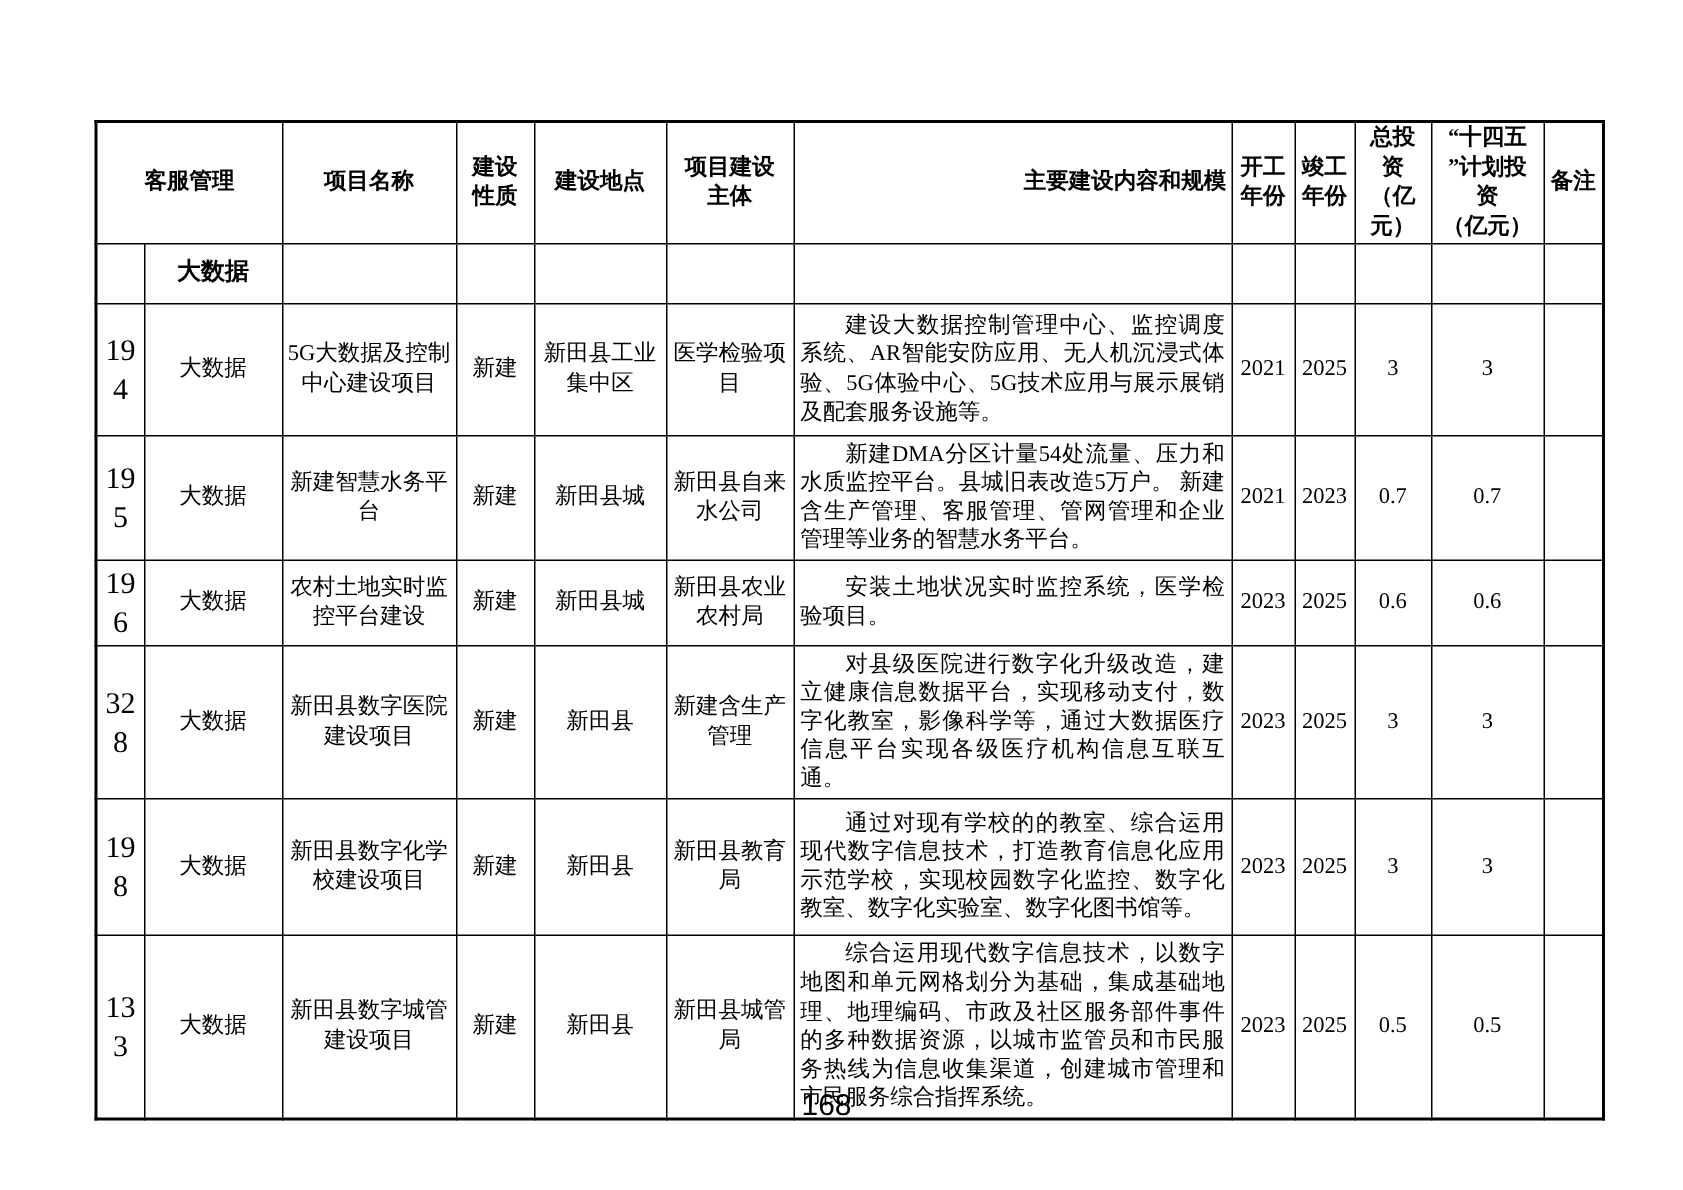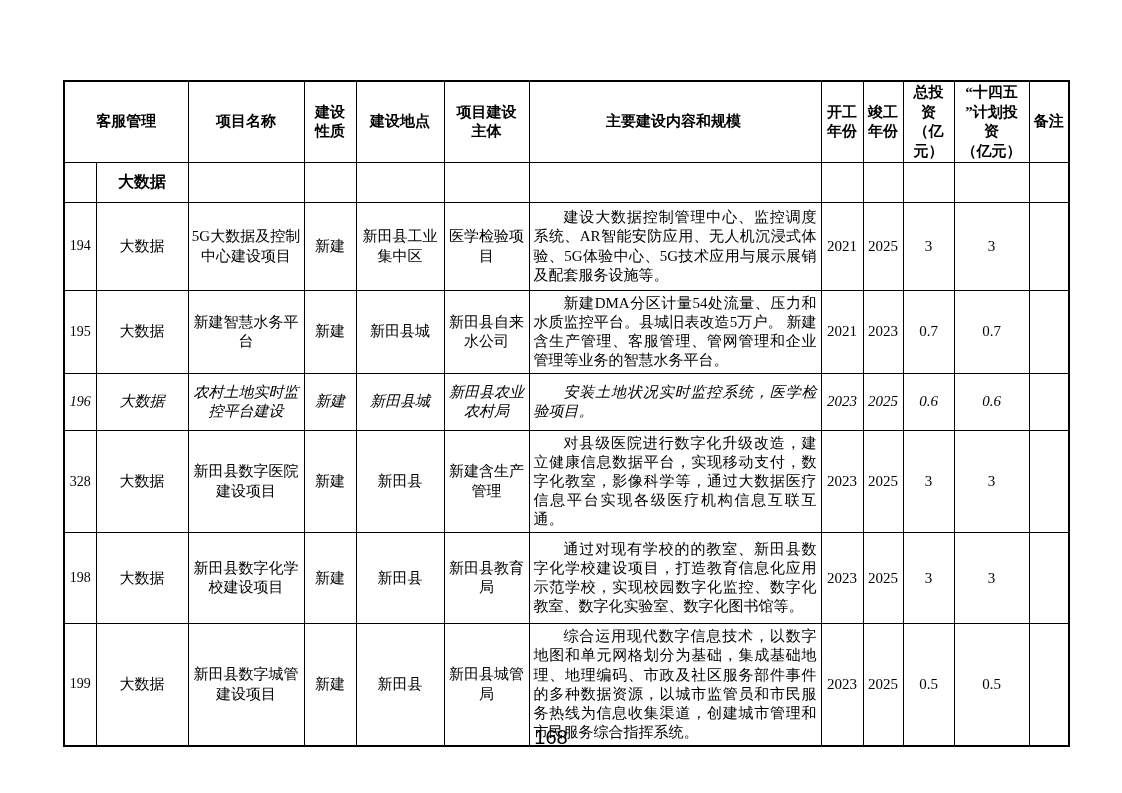--- a/index.html
+++ b/index.html
@@ -39,39 +39,39 @@
     word-break: break-all;
   }
   .doc-table thead tr { height: 77px; }
   .doc-table th {
     font-family: Liberation Serif, serif;
     font-weight: bold;
     white-space: pre-line;
     font-size: 15px;
   }
   .doc-table th.col-content {
-    text-align: center;
+    text-align: right;
     padding-left: 0;
   }
   
   .doc-table tbody tr:nth-child(1) { height: 40px; }
   .doc-table tbody tr:nth-child(2) { height: 88px; }
   .doc-table tbody tr:nth-child(3) { height: 80px; }
-  .doc-table tbody tr:nth-child(4) { height: 57px; font-style: italic; }
+  .doc-table tbody tr:nth-child(4) { height: 57px; }
   .doc-table tbody tr:nth-child(5) { height: 85px; }
   .doc-table tbody tr:nth-child(6) { height: 91px; }
   .doc-table tbody tr:nth-child(7) { height: 120px; }
   .doc-table tbody td.col-content {
     text-align: justify;
     text-align-last: left;
     text-indent: 2em;
     padding: 3px 4px;
     line-height: 1.27;
   }
-  .doc-table tbody td.col-no { font-size: 14px; }
+  .doc-table tbody td.col-no { font-size: 20px; }
   .doc-table tbody tr.section td {
     font-family: "Liberation Sans", sans-serif;
     font-weight: bold;
     font-size: 16px;
   }
   .page-number {
     position: absolute;
     left: 0;
     right: 20px;
     top: 726px;
@@ -195,29 +195,29 @@
           <td class="col-plan">3</td>
           <td class="col-remark"></td>
         </tr>
         <tr>
           <td class="col-no">198</td>
           <td class="col-domain">大数据</td>
           <td class="col-name">新田县数字化学校建设项目</td>
           <td class="col-nature">新建</td>
           <td class="col-location">新田县</td>
           <td class="col-entity">新田县教育局</td>
-          <td class="col-content">通过对现有学校的的教室、新田县数字化学校建设项目，打造教育信息化应用示范学校，实现校园数字化监控、数字化教室、数字化实验室、数字化图书馆等。</td>
+          <td class="col-content">通过对现有学校的的教室、综合运用现代数字信息技术，打造教育信息化应用示范学校，实现校园数字化监控、数字化教室、数字化实验室、数字化图书馆等。</td>
           <td class="col-start">2023</td>
           <td class="col-end">2025</td>
           <td class="col-total">3</td>
           <td class="col-plan">3</td>
           <td class="col-remark"></td>
         </tr>
         <tr>
-          <td class="col-no">199</td>
+          <td class="col-no">133</td>
           <td class="col-domain">大数据</td>
           <td class="col-name">新田县数字城管建设项目</td>
           <td class="col-nature">新建</td>
           <td class="col-location">新田县</td>
           <td class="col-entity">新田县城管局</td>
           <td class="col-content">综合运用现代数字信息技术，以数字地图和单元网格划分为基础，集成基础地理、地理编码、市政及社区服务部件事件的多种数据资源，以城市监管员和市民服务热线为信息收集渠道，创建城市管理和市民服务综合指挥系统。</td>
           <td class="col-start">2023</td>
           <td class="col-end">2025</td>
           <td class="col-total">0.5</td>
           <td class="col-plan">0.5</td>

